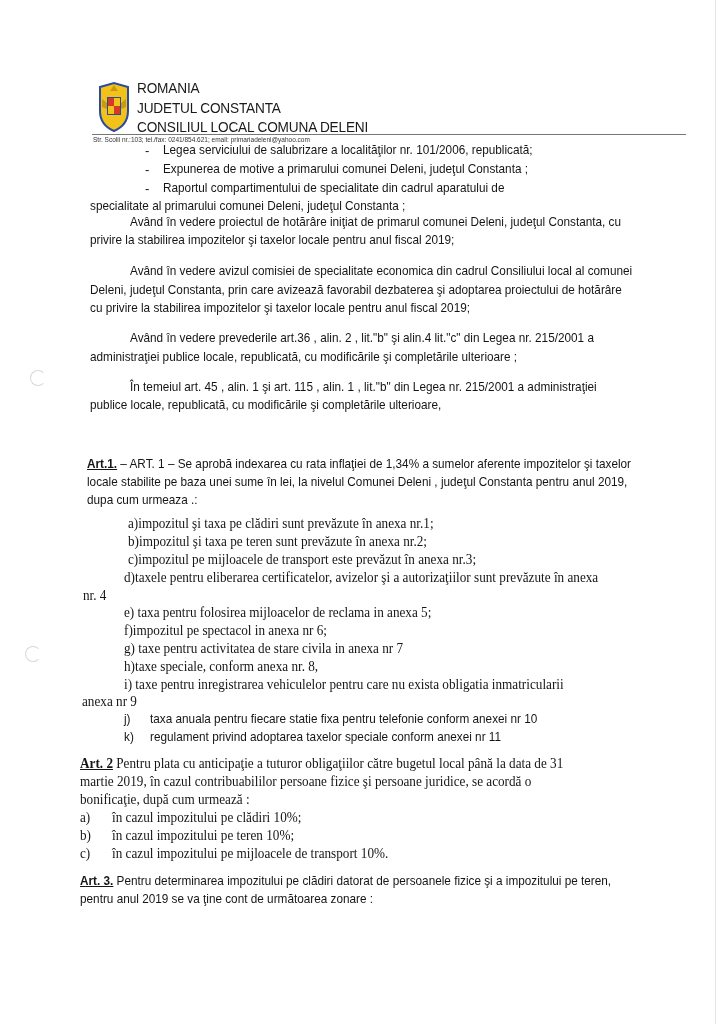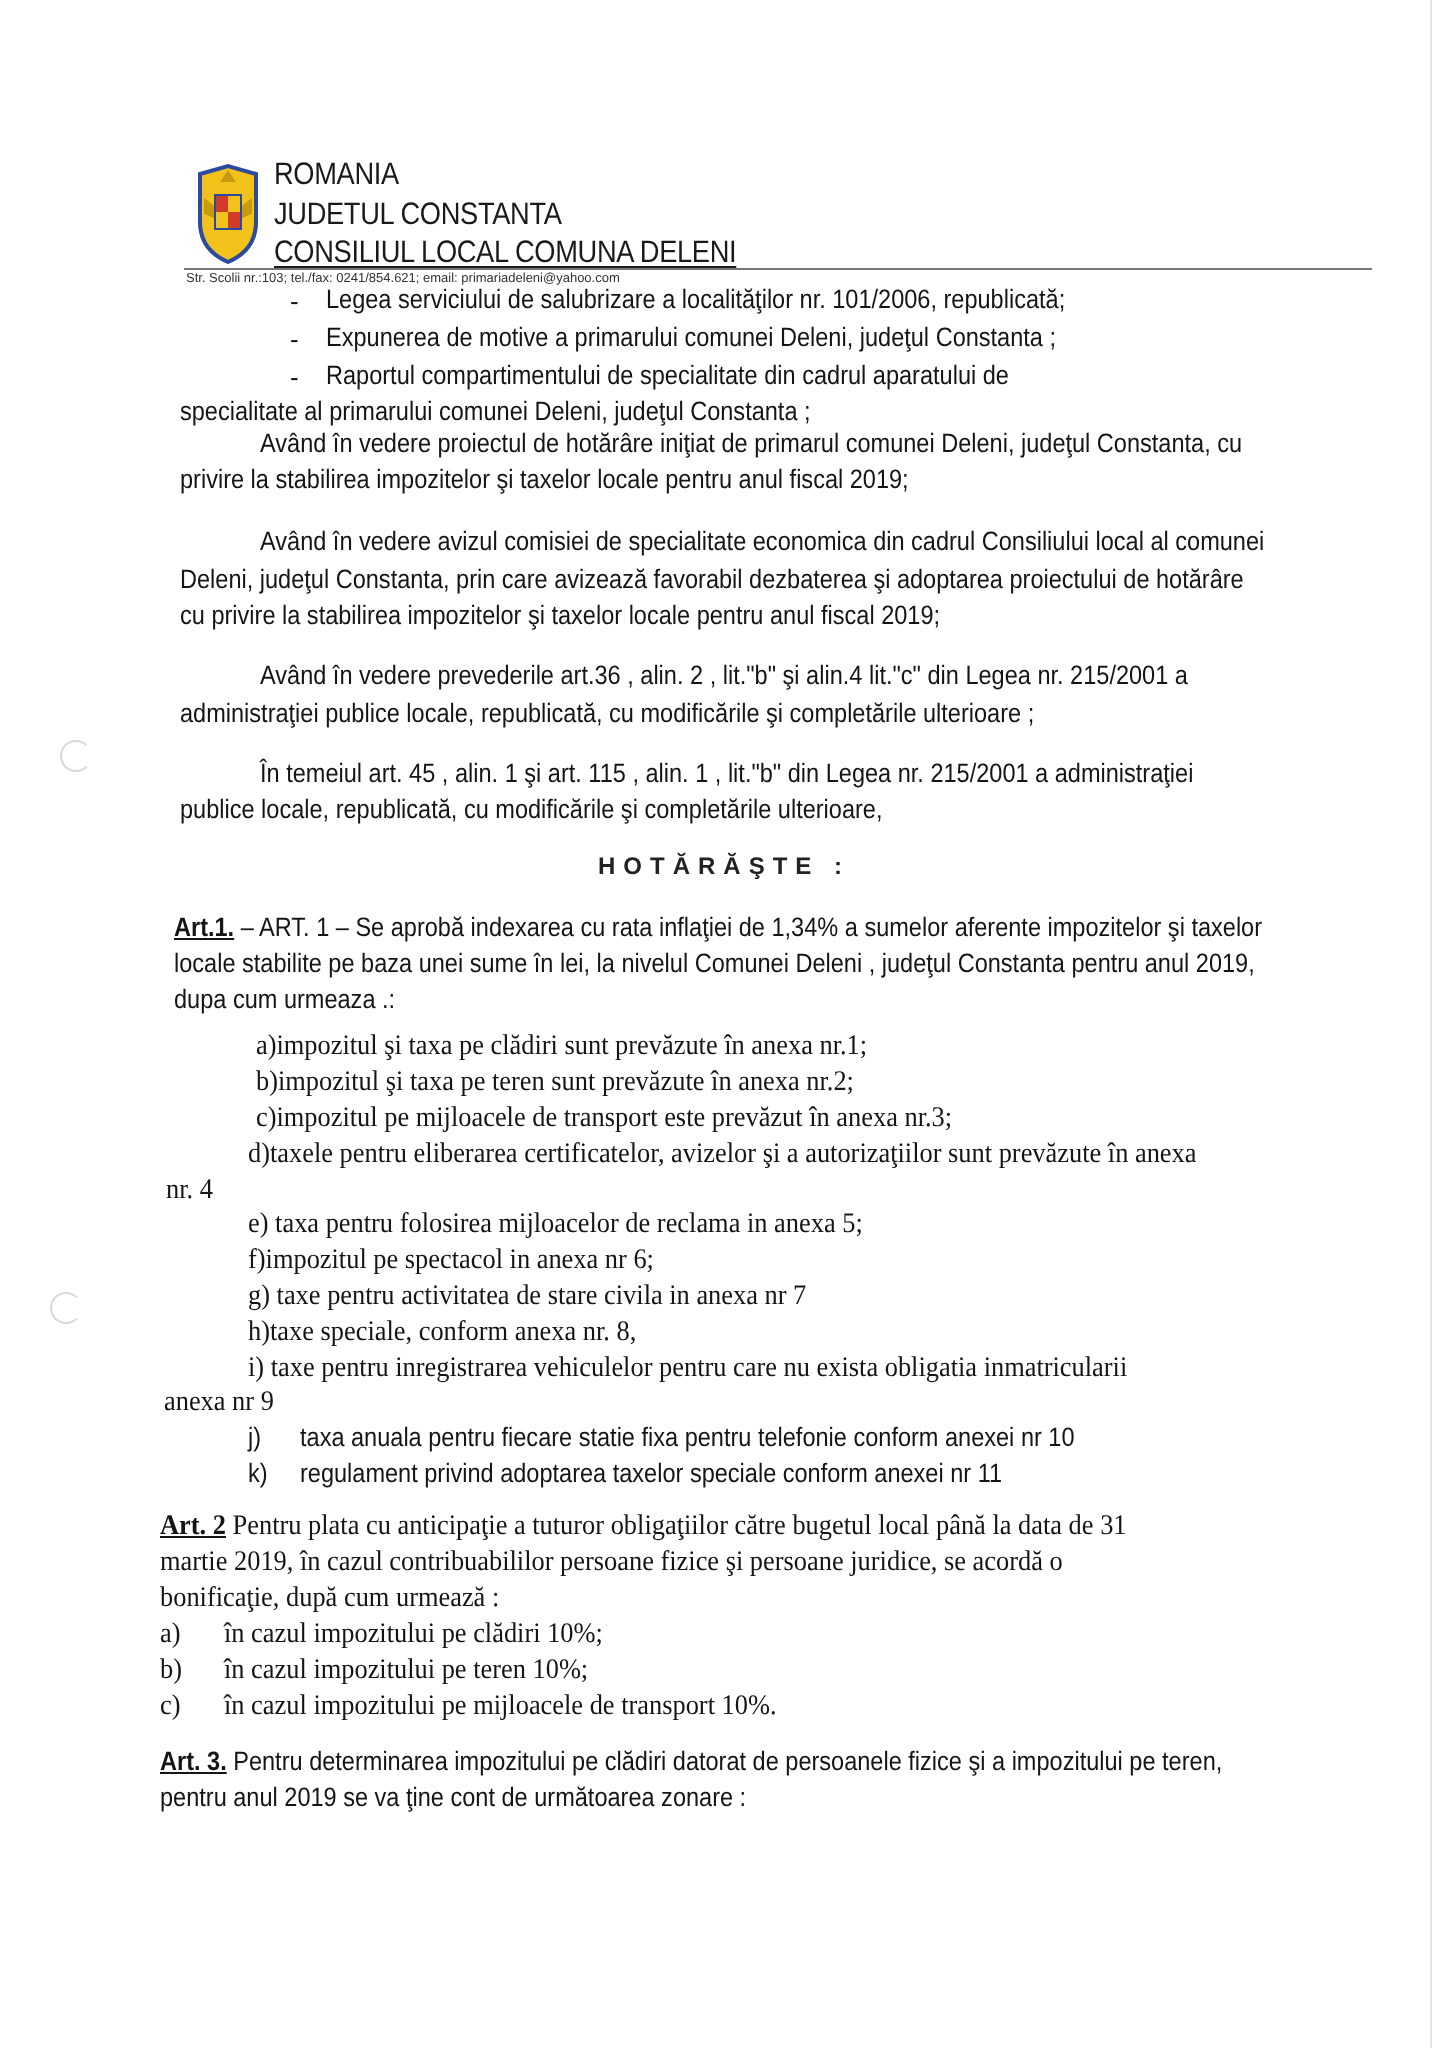--- a/index.html
+++ b/index.html
@@ -66,21 +66,20 @@
   <div class="t" style="left:130px; top:263px;">Având în vedere avizul comisiei de specialitate  economica din cadrul Consiliului local al comunei</div>
   <div class="t" style="left:90px; top:282px;">Deleni, judeţul Constanta, prin care avizează favorabil dezbaterea şi adoptarea proiectului de hotărâre</div>
   <div class="t" style="left:90px; top:300px;">cu privire la stabilirea impozitelor şi taxelor locale pentru anul fiscal 2019;</div>
 
   <div class="t" style="left:130px; top:330px;">Având în vedere prevederile art.36 , alin. 2 , lit."b"  şi alin.4 lit."c"  din Legea nr. 215/2001 a</div>
   <div class="t" style="left:90px; top:349px;">administraţiei publice locale, republicată, cu modificările şi completările  ulterioare ;</div>
 
   <div class="t" style="left:130px; top:379px;">În temeiul art. 45 , alin. 1  şi art. 115 , alin. 1 , lit."b" din Legea nr. 215/2001 a administraţiei</div>
   <div class="t" style="left:90px; top:397px;">publice locale, republicată, cu modificările şi completările  ulterioare,</div>
 
-  <div class="title-center">HOTĂRĂŞTE   :</div>
 
   <div class="t" style="left:87px; top:456px;">
     <span class="art-lbl">Art.1.</span><span> – ART. 1 – Se aprobă indexarea cu rata inflaţiei de 1,34% a sumelor aferente impozitelor şi taxelor</span>
   </div>
   <div class="t" style="left:87px; top:474px;">locale stabilite pe baza unei sume în lei, la nivelul Comunei Deleni , judeţul Constanta  pentru anul 2019,</div>
   <div class="t" style="left:87px; top:492px;">dupa cum urmeaza .:</div>
 
   <div class="s" style="left:128px; top:515px;">a)impozitul şi taxa pe clădiri sunt prevăzute în anexa  nr.1;</div>
   <div class="s" style="left:128px; top:533px;">b)impozitul şi taxa pe teren sunt prevăzute în anexa nr.2;</div>
   <div class="s" style="left:128px; top:551px;">c)impozitul pe mijloacele de transport este prevăzut în anexa nr.3;</div>

